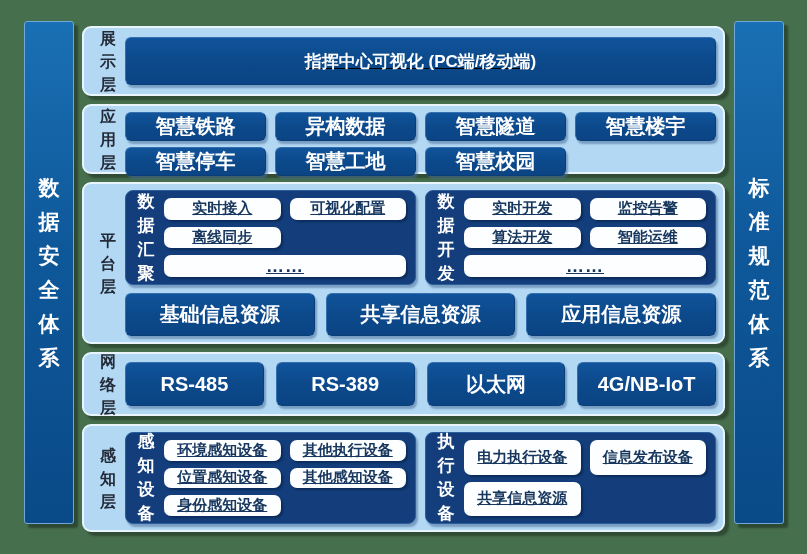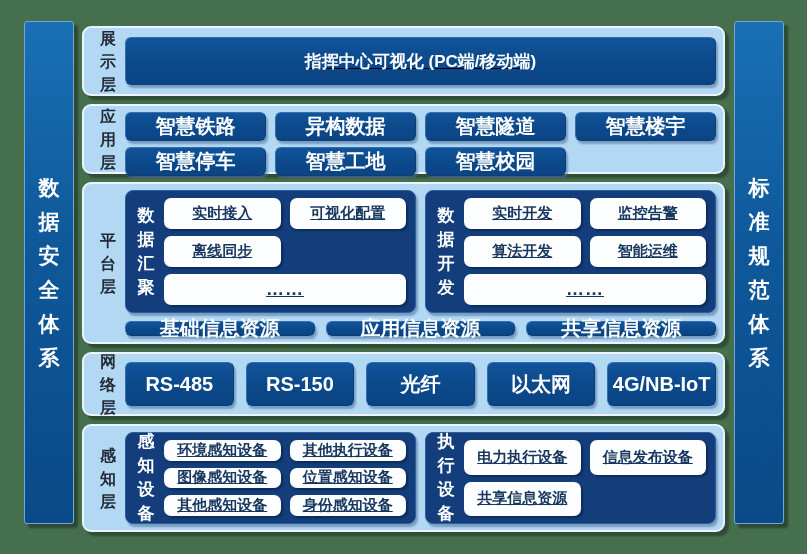--- a/index.html
+++ b/index.html
@@ -78,21 +78,21 @@
     grid-auto-rows:1fr; gap:7px 9px; min-width:0;
   }
   .btn-white {
     box-sizing:border-box; background:#FDFEFF; border-radius:7px;
     color:#17375E; font-weight:bold; font-size:15px;
     display:flex; align-items:center; justify-content:center;
     box-shadow:2px 2px 2px rgba(4,30,66,.55); white-space:nowrap;text-decoration:underline;
   }
   .span2 { grid-column:1 / span 2; }
   .dots { font-size:18px; letter-spacing:1px; }
-  .resource-row { flex:none; height:15px; display:flex; gap:11px; }
+  .resource-row { flex:none; height:43px; display:flex; gap:11px; }
   .resource-row .btn-dark { flex:1; }
   .network-row { height:100%; display:flex; gap:12px; padding:2px 0; box-sizing:border-box; }
   .network-row .btn-dark { flex:1; }
 </style>
 </head>
 <body>
 
 <div class="stage">
 
   <div class="side-bar left-bar">
@@ -190,38 +190,37 @@
               <div class="btn-white">实时开发</div>
               <div class="btn-white">监控告警</div>
               <div class="btn-white">算法开发</div>
               <div class="btn-white">智能运维</div>
               <div class="btn-white span2 dots">……</div>
             </div>
           </div>
         </div>
         <div class="resource-row">
           <div class="btn-dark">基础信息资源</div>
+          <div class="btn-dark">共享信息资源</div>
           <div class="btn-dark">应用信息资源</div>
-          <div class="btn-dark">共享信息资源</div>
         </div>
       </div>
     </div>
 
     <div class="panel panel-network">
       <div class="panel-label">
           <div class="vtext">
             <span class="vc">网</span>
             <span class="vc">络</span>
             <span class="vc">层</span>
           </div>
         </div>
       <div class="panel-content network-row">
         <div class="btn-dark">RS-485</div>
-        <div class="btn-dark">RS-150</div>
-        <div class="btn-dark">光纤</div>
+        <div class="btn-dark">RS-389</div>
         <div class="btn-dark">以太网</div>
         <div class="btn-dark">4G/NB-IoT</div>
       </div>
     </div>
 
     <div class="panel panel-perception">
       <div class="panel-label">
           <div class="vtext">
             <span class="vc">感</span>
             <span class="vc">知</span>
@@ -235,21 +234,20 @@
                 <div class="vtext">
                   <span class="vc">感</span>
                   <span class="vc">知</span>
                   <span class="vc">设</span>
                   <span class="vc">备</span>
                 </div>
               </div>
             <div class="group-grid">
               <div class="btn-white">环境感知设备</div>
               <div class="btn-white">其他执行设备</div>
-              <div class="btn-white">图像感知设备</div>
               <div class="btn-white">位置感知设备</div>
               <div class="btn-white">其他感知设备</div>
               <div class="btn-white">身份感知设备</div>
             </div>
           </div>
           <div class="group-box">
             <div class="group-label">
                 <div class="vtext">
                   <span class="vc">执</span>
                   <span class="vc">行</span>

